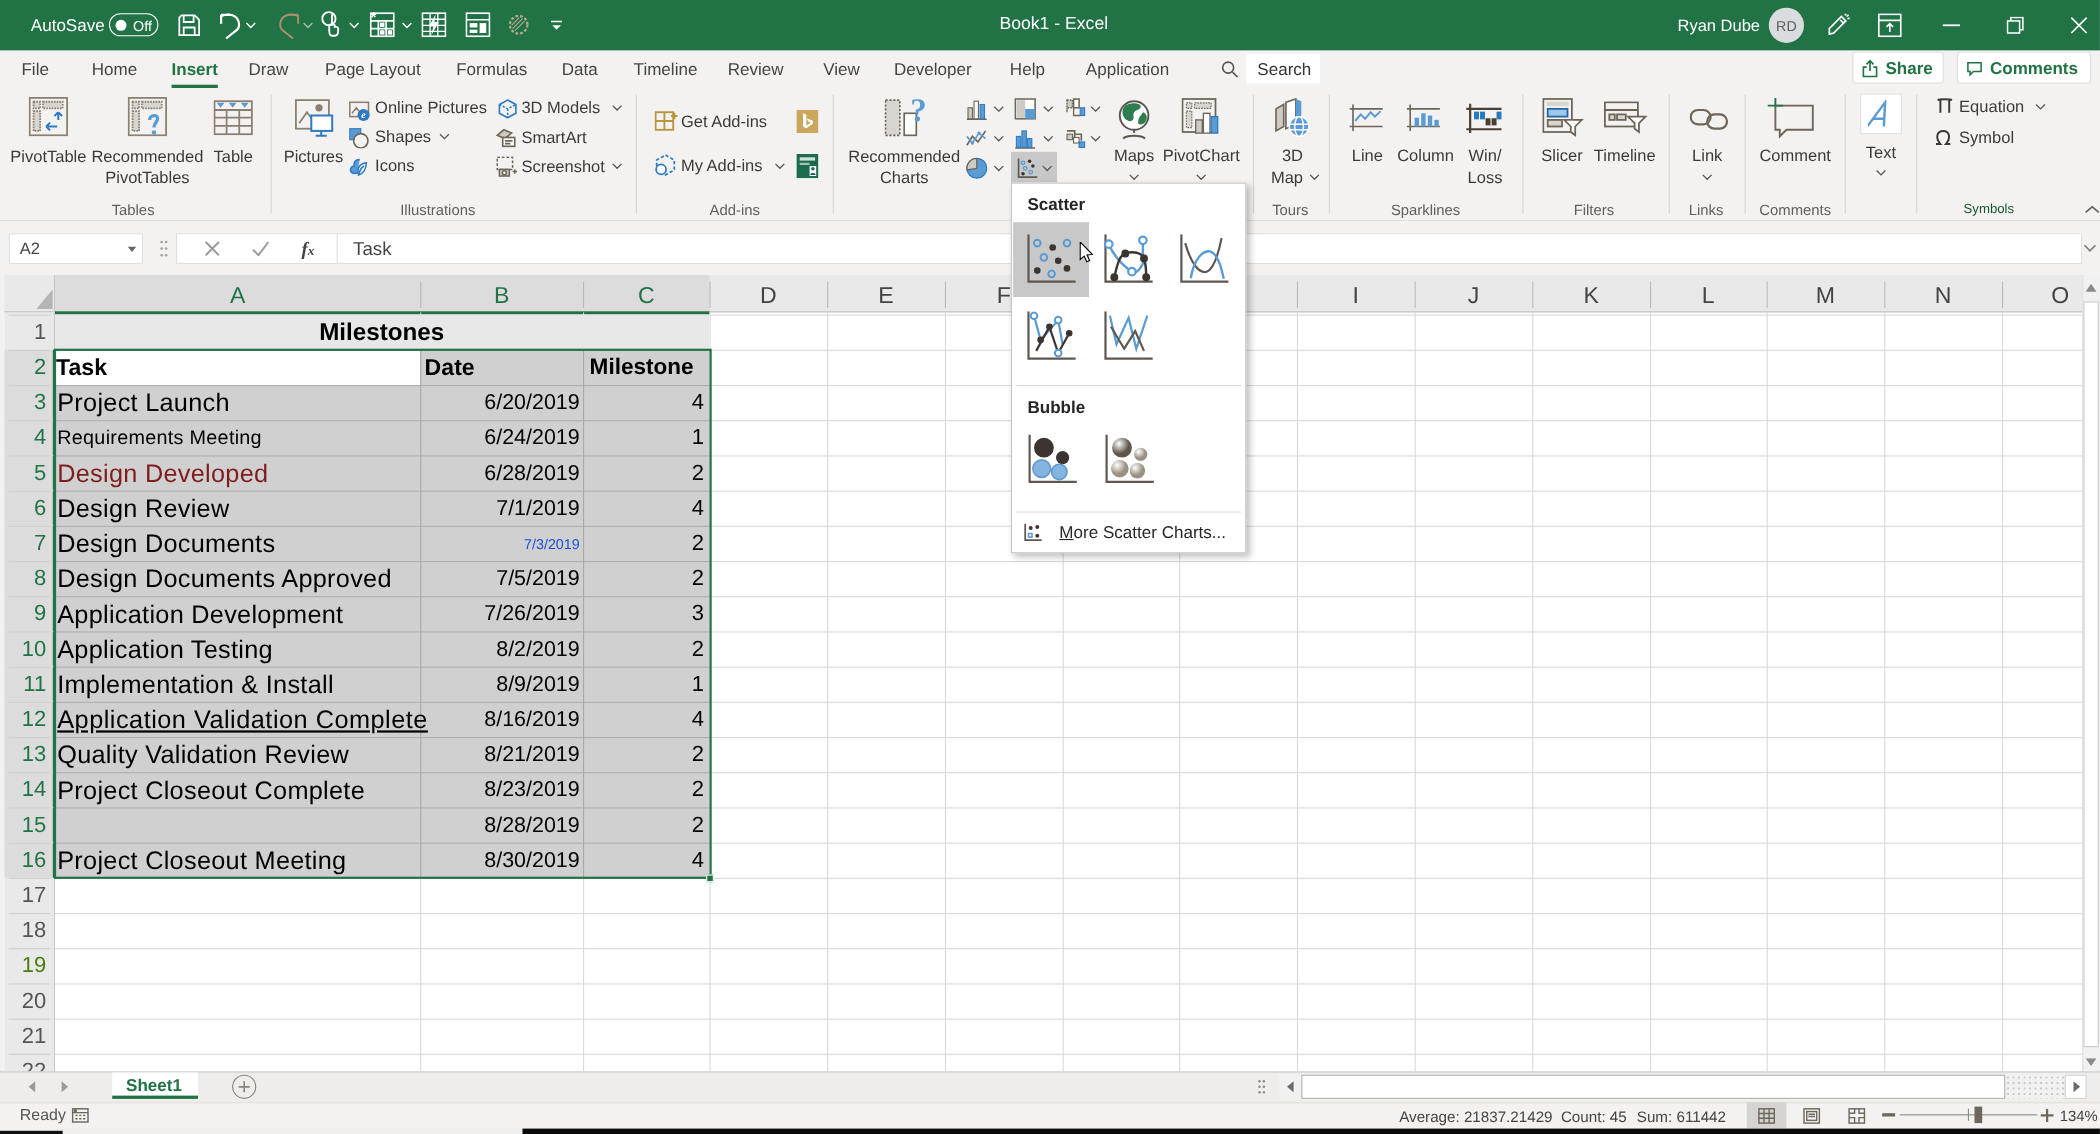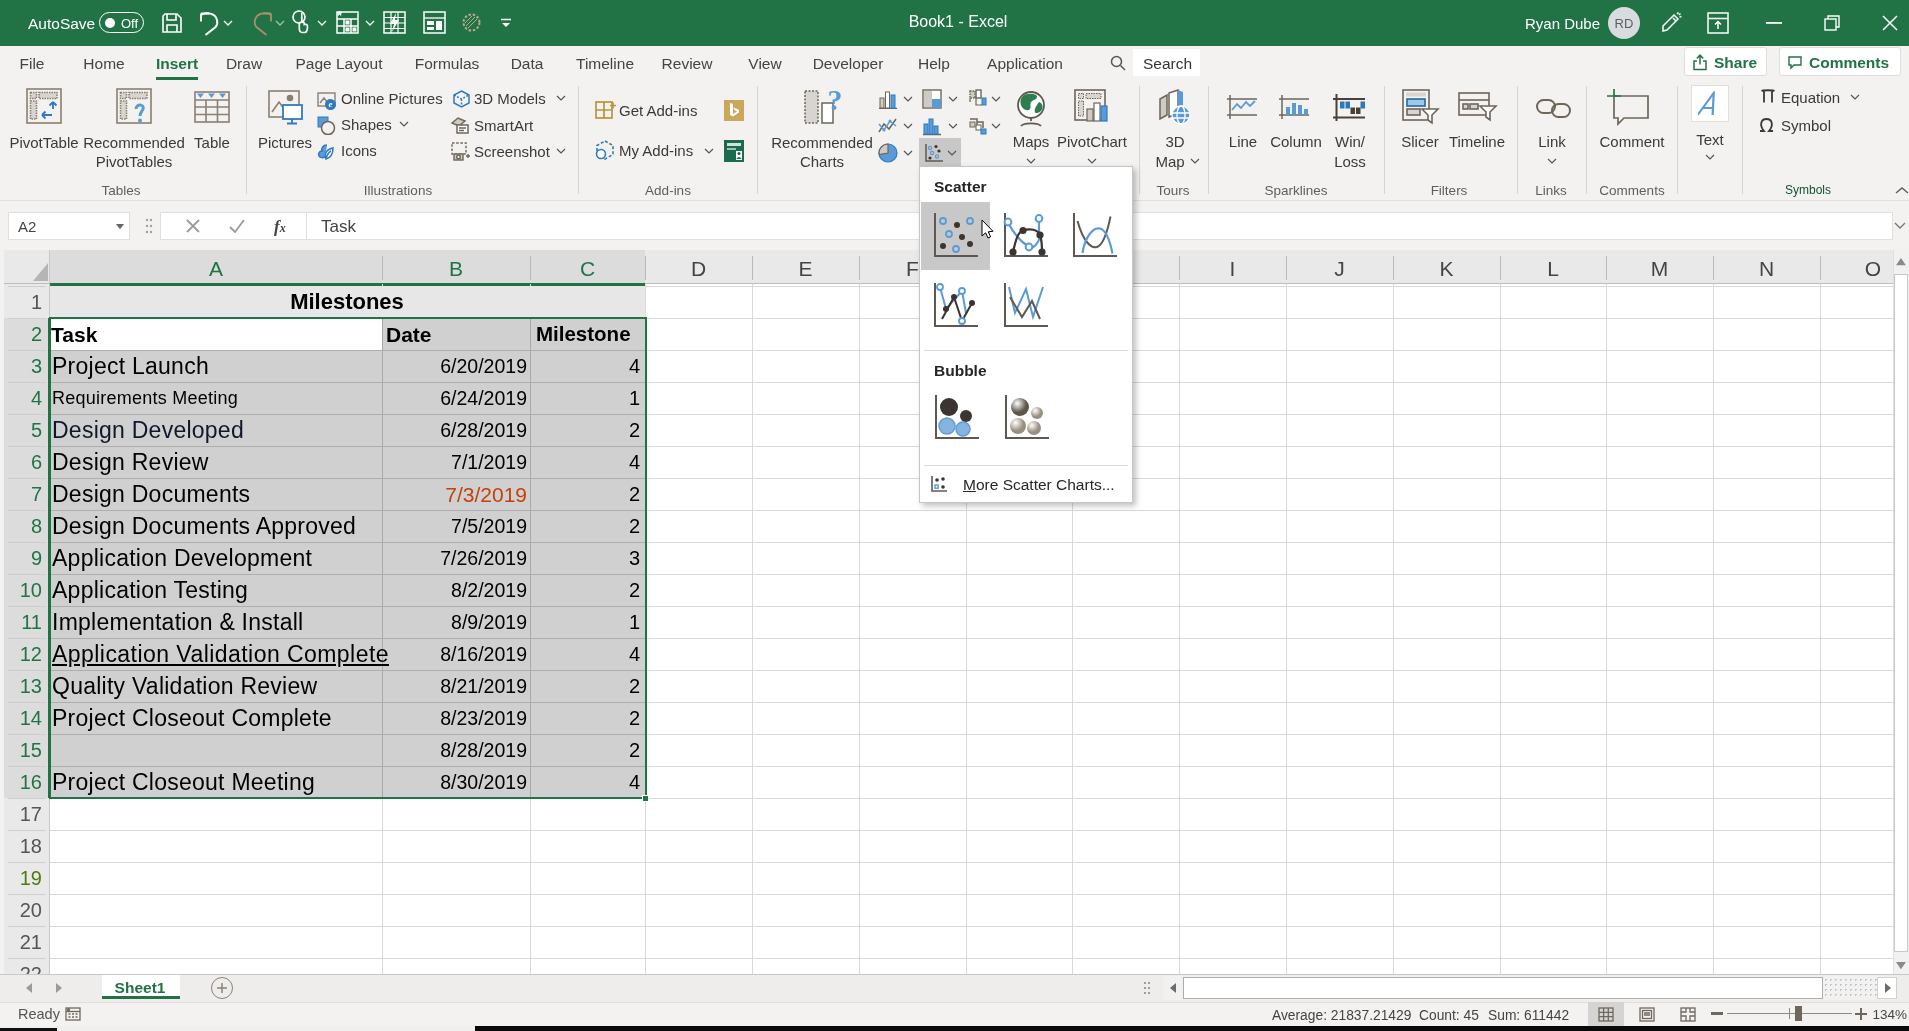--- a/index.html
+++ b/index.html
@@ -719,28 +719,28 @@
 <div style="position:absolute;left:642px;top:795px;width:7px;height:7px;background:#217346;border:1px solid #fff;"></div>
 <div style="position:absolute;left:51px;top:334.0px;font-size:21px;color:#000;font-weight:700;line-height:25px;margin-top:-12px;white-space:nowrap;">Task</div>
 <div style="position:absolute;left:386px;top:334.0px;font-size:21px;color:#000;font-weight:700;line-height:25px;margin-top:-12px;white-space:nowrap;">Date</div>
 <div style="position:absolute;left:536px;top:334.0px;font-size:20.5px;color:#000;font-weight:700;line-height:24.5px;margin-top:-12.0px;white-space:nowrap;">Milestone</div>
 <div style="position:absolute;left:52px;top:366.0px;font-size:23px;color:#000;font-weight:400;line-height:27px;margin-top:-13px;white-space:nowrap;letter-spacing:0.25px;">Project Launch</div>
 <div style="position:absolute;right:1382px;top:366.0px;font-size:19.5px;color:#000;font-weight:400;line-height:23.5px;margin-top:-11.0px;white-space:nowrap;">6/20/2019</div>
 <div style="position:absolute;right:1269px;top:366.0px;font-size:20px;color:#000;font-weight:400;line-height:24px;margin-top:-12px;white-space:nowrap;">4</div>
 <div style="position:absolute;left:52px;top:398.0px;font-size:18px;color:#000;font-weight:400;line-height:27px;margin-top:-13px;white-space:nowrap;letter-spacing:0.25px;">Requirements Meeting</div>
 <div style="position:absolute;right:1382px;top:398.0px;font-size:19.5px;color:#000;font-weight:400;line-height:23.5px;margin-top:-11.0px;white-space:nowrap;">6/24/2019</div>
 <div style="position:absolute;right:1269px;top:398.0px;font-size:20px;color:#000;font-weight:400;line-height:24px;margin-top:-12px;white-space:nowrap;">1</div>
-<div style="position:absolute;left:52px;top:430.0px;font-size:23px;color:#0f172a;font-weight:400;line-height:27px;margin-top:-13px;white-space:nowrap;letter-spacing:0.25px;">Design Developed</div>
+<div style="position:absolute;left:52px;top:430.0px;font-size:23px;color:#7f1d1d;font-weight:400;line-height:27px;margin-top:-13px;white-space:nowrap;letter-spacing:0.25px;">Design Developed</div>
 <div style="position:absolute;right:1382px;top:430.0px;font-size:19.5px;color:#000;font-weight:400;line-height:23.5px;margin-top:-11.0px;white-space:nowrap;">6/28/2019</div>
 <div style="position:absolute;right:1269px;top:430.0px;font-size:20px;color:#000;font-weight:400;line-height:24px;margin-top:-12px;white-space:nowrap;">2</div>
 <div style="position:absolute;left:52px;top:462.0px;font-size:23px;color:#000;font-weight:400;line-height:27px;margin-top:-13px;white-space:nowrap;letter-spacing:0.25px;">Design Review</div>
 <div style="position:absolute;right:1382px;top:462.0px;font-size:19.5px;color:#000;font-weight:400;line-height:23.5px;margin-top:-11.0px;white-space:nowrap;">7/1/2019</div>
 <div style="position:absolute;right:1269px;top:462.0px;font-size:20px;color:#000;font-weight:400;line-height:24px;margin-top:-12px;white-space:nowrap;">4</div>
 <div style="position:absolute;left:52px;top:494.0px;font-size:23px;color:#000;font-weight:400;line-height:27px;margin-top:-13px;white-space:nowrap;letter-spacing:0.25px;">Design Documents</div>
-<div style="position:absolute;right:1382px;top:494.0px;font-size:21px;color:#c2410c;font-weight:400;line-height:23.5px;margin-top:-11.0px;white-space:nowrap;">7/3/2019</div>
+<div style="position:absolute;right:1382px;top:494.0px;font-size:13px;color:#1d4ed8;font-weight:400;line-height:23.5px;margin-top:-11.0px;white-space:nowrap;">7/3/2019</div>
 <div style="position:absolute;right:1269px;top:494.0px;font-size:20px;color:#000;font-weight:400;line-height:24px;margin-top:-12px;white-space:nowrap;">2</div>
 <div style="position:absolute;left:52px;top:526.0px;font-size:23px;color:#000;font-weight:400;line-height:27px;margin-top:-13px;white-space:nowrap;letter-spacing:0.25px;">Design Documents Approved</div>
 <div style="position:absolute;right:1382px;top:526.0px;font-size:19.5px;color:#000;font-weight:400;line-height:23.5px;margin-top:-11.0px;white-space:nowrap;">7/5/2019</div>
 <div style="position:absolute;right:1269px;top:526.0px;font-size:20px;color:#000;font-weight:400;line-height:24px;margin-top:-12px;white-space:nowrap;">2</div>
 <div style="position:absolute;left:52px;top:558.0px;font-size:23px;color:#000;font-weight:400;line-height:27px;margin-top:-13px;white-space:nowrap;letter-spacing:0.25px;">Application Development</div>
 <div style="position:absolute;right:1382px;top:558.0px;font-size:19.5px;color:#000;font-weight:400;line-height:23.5px;margin-top:-11.0px;white-space:nowrap;">7/26/2019</div>
 <div style="position:absolute;right:1269px;top:558.0px;font-size:20px;color:#000;font-weight:400;line-height:24px;margin-top:-12px;white-space:nowrap;">3</div>
 <div style="position:absolute;left:52px;top:590.0px;font-size:23px;color:#000;font-weight:400;line-height:27px;margin-top:-13px;white-space:nowrap;letter-spacing:0.25px;">Application Testing</div>
 <div style="position:absolute;right:1382px;top:590.0px;font-size:19.5px;color:#000;font-weight:400;line-height:23.5px;margin-top:-11.0px;white-space:nowrap;">8/2/2019</div>
 <div style="position:absolute;right:1269px;top:590.0px;font-size:20px;color:#000;font-weight:400;line-height:24px;margin-top:-12px;white-space:nowrap;">2</div>

